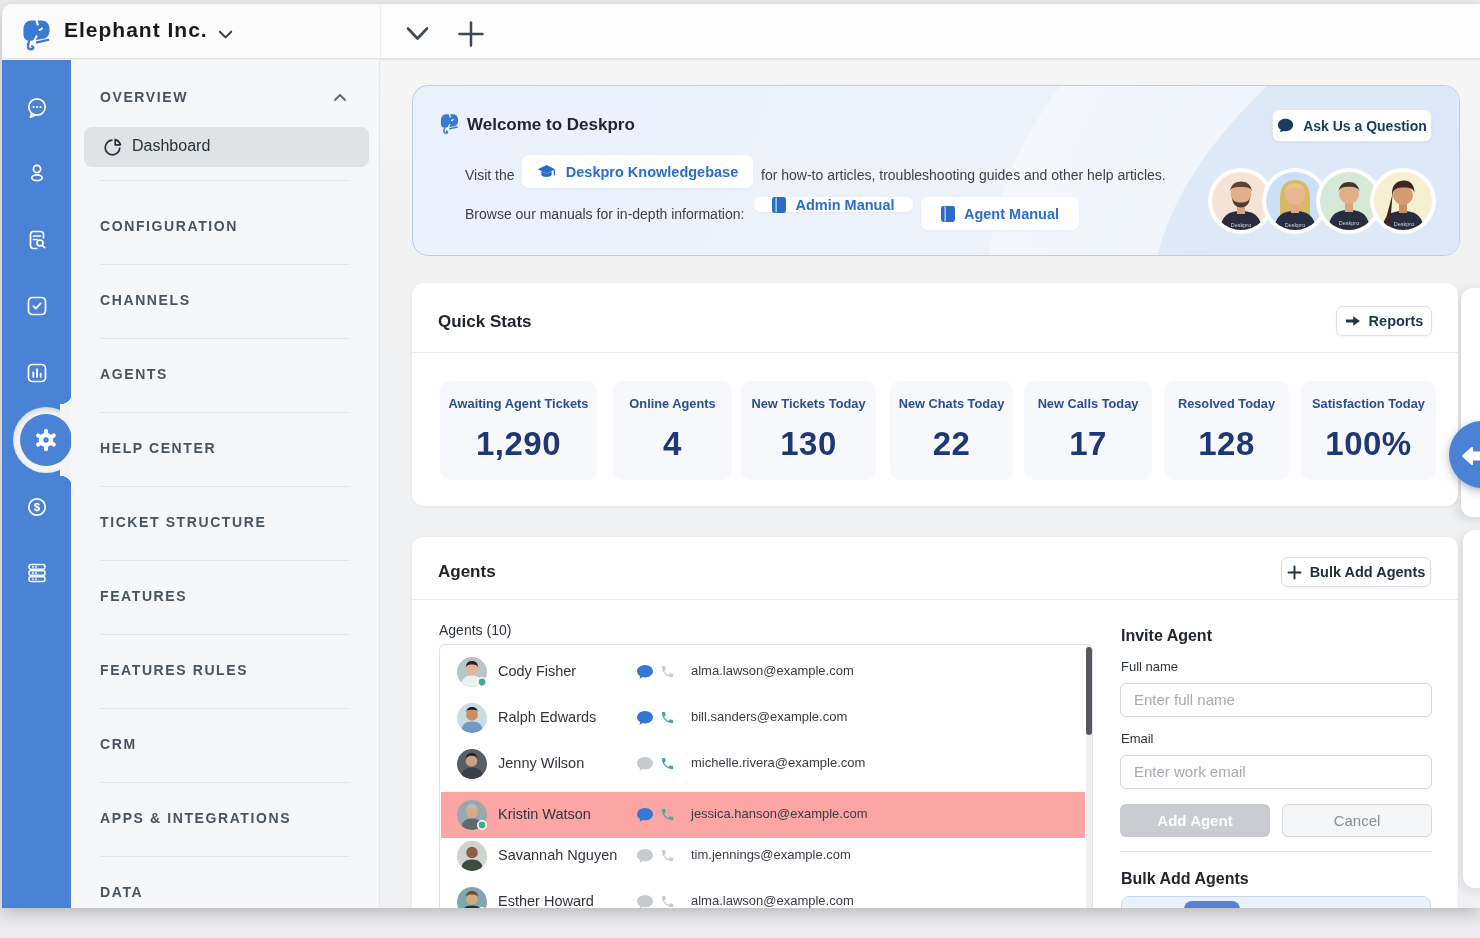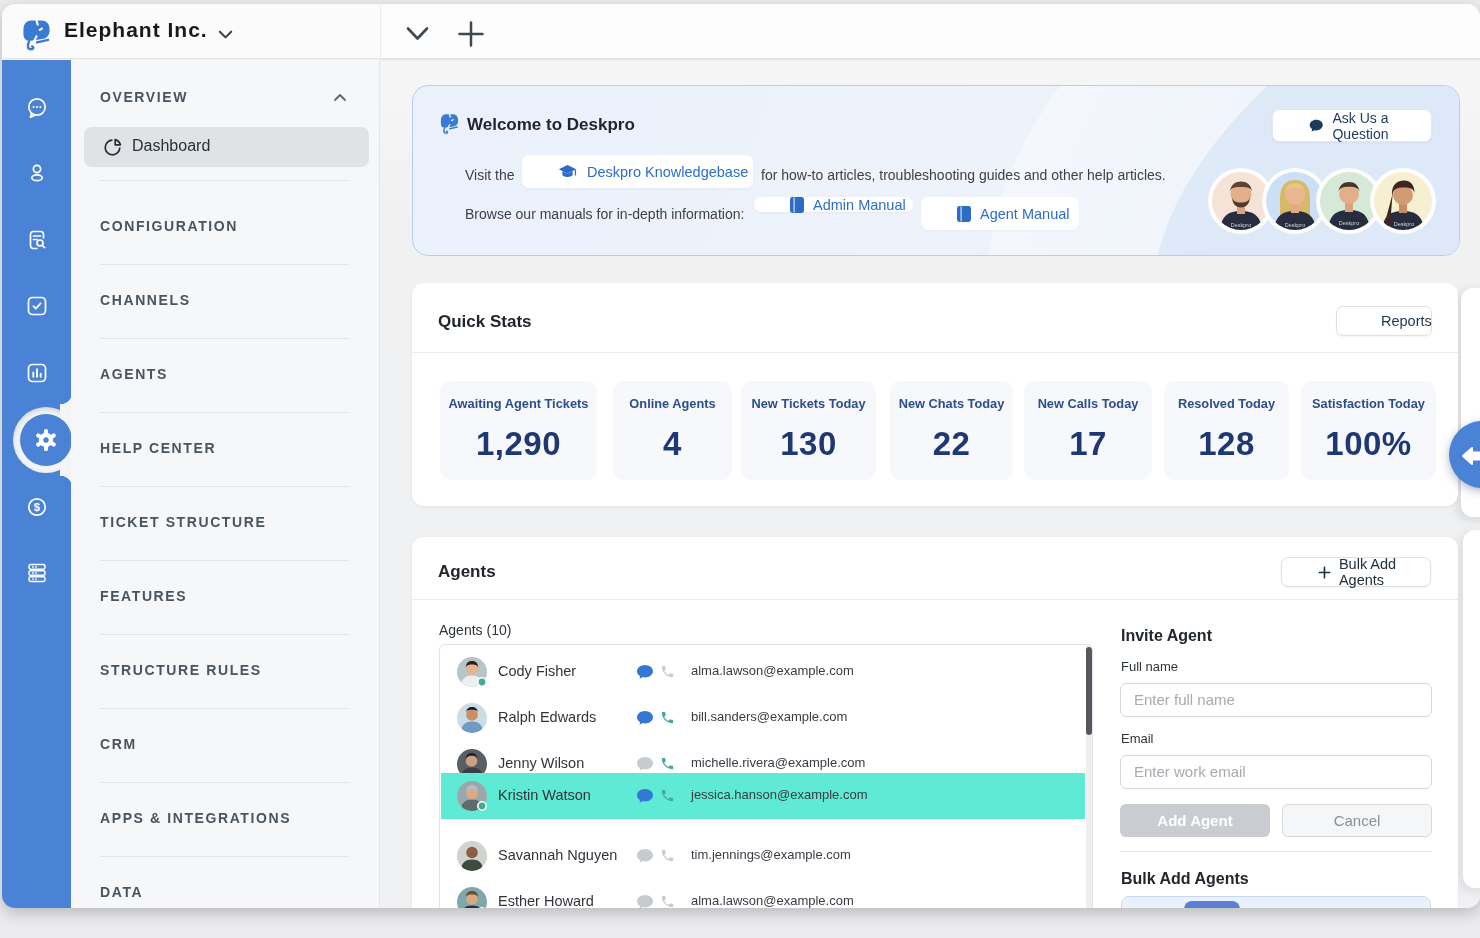--- a/index.html
+++ b/index.html
@@ -1,38 +1,38 @@
 <!DOCTYPE html>
 <html><head>
 <meta charset="utf-8">
 <style>
   * { margin:0; padding:0; box-sizing:border-box; }
   html,body { width:1480px; height:938px; overflow:hidden; }
   body { font-family:"Liberation Sans", sans-serif; background:#ececee; position:relative; }
   .abs { position:absolute; }
   
   #window { left:2px; top:4px; width:1478px; height:904px; background:#f1f2f3;
-            border-top-left-radius:10px; box-shadow:0 5px 16px rgba(0,0,0,0.22); overflow:hidden;border-radius:13px; }
+            border-top-left-radius:10px; box-shadow:0 5px 16px rgba(0,0,0,0.22); overflow:hidden; }
   #hdrleft { left:0; top:0; width:378px; height:55px; background:#fbfbfc; border-bottom:1px solid #e5e5e6; }
   #tabbar { left:378px; top:0; width:1100px; height:56px; background:#fdfdfe; border-bottom:2px solid #e3e3e4; border-left:1px solid #ececed; }
   #rail { left:0; top:56px; width:69px; height:848px; background:#4a82d6; }
   #sidebar { left:69px; top:56px; width:309px; height:848px; background:#f6f7f8; border-right:1px solid #e6e6e7; }
   #main { left:379px; top:58px; width:1099px; height:846px; background:linear-gradient(180deg,#f6f6f7 0%,#f1f1f2 18%,#f0f1f2 100%); }
   
   .brandname { left:62px; top:14px; font-size:21px; font-weight:700; color:#17191c; letter-spacing:1px; }
   
   .sect { left:29px; width:250px; font-size:14px; font-weight:700; color:#49545f; letter-spacing:1.6px; }
   .sdiv { left:29px; width:249px; height:1px; background:#e3e4e6; }
   #dashitem { left:13px; top:67px; width:285px; height:40px; background:#dfe3e6; border-radius:8px; }
   #dashitem span { position:absolute; left:48px; top:10px; font-size:16px; color:#272f38; }
   
   .card { background:#fff; border-radius:12px; box-shadow:0 1px 3px rgba(30,40,60,0.06); }
   .cardtitle { font-size:17px; font-weight:700; color:#20252c; }
   .btn { background:#fff; border:1px solid #dfe0e2; border-radius:7px; box-shadow:0 1px 2px rgba(30,40,60,0.05);
-         display:flex; align-items:center; font-weight:400;padding-left:36px; }
+         display:flex; align-items:center; justify-content:center; font-weight:700; }
   
   #banner { left:31px; top:23px; width:1048px; height:171px; border-radius:16px; border:1px solid #b7cdee;
             background:linear-gradient(115deg,#eaf1fa 0%,#eef3fb 55%,#dfe9f7 100%); overflow:hidden; }
   
   .tile { position:absolute; top:98px; height:99px; background:#f7f8fb; border-radius:10px; }
   .tile .lbl { position:absolute; width:100%; text-align:center; top:15px; font-size:12.8px; font-weight:700; color:#2c4d8e; }
   .tile .num { position:absolute; width:100%; text-align:center; top:44px; font-size:33px; font-weight:700; color:#1f3873; letter-spacing:.5px;}
   
   .arow { position:absolute; left:1px; width:644px; height:46px; }
   .arow .nm { position:absolute; left:57px; top:14px; font-size:14.5px; color:#31353b; }
@@ -143,21 +143,21 @@
     <div class="abs sect" style="top:232px;">CHANNELS</div>
     <div class="abs sdiv" style="top:278px;"></div>
     <div class="abs sect" style="top:306px;">AGENTS</div>
     <div class="abs sdiv" style="top:352px;"></div>
     <div class="abs sect" style="top:380px;">HELP CENTER</div>
     <div class="abs sdiv" style="top:426px;"></div>
     <div class="abs sect" style="top:454px;">TICKET STRUCTURE</div>
     <div class="abs sdiv" style="top:500px;"></div>
     <div class="abs sect" style="top:528px;">FEATURES</div>
     <div class="abs sdiv" style="top:574px;"></div>
-    <div class="abs sect" style="top:602px;">STRUCTURE RULES</div>
+    <div class="abs sect" style="top:602px;">FEATURES RULES</div>
     <div class="abs sdiv" style="top:648px;"></div>
     <div class="abs sect" style="top:676px;">CRM</div>
     <div class="abs sdiv" style="top:722px;"></div>
     <div class="abs sect" style="top:750px;">APPS &amp; INTEGRATIONS</div>
     <div class="abs sdiv" style="top:796px;"></div>
     <div class="abs sect" style="top:824px;">DATA</div>
   </div>
   <div id="main" class="abs">
 
     <div id="banner" class="abs">
@@ -373,21 +373,21 @@
           </svg>
           <div class="nm">Jenny Wilson</div>
           <svg class="abs" style="left:196px; top:16px;" width="16" height="14" viewBox="0 0 16 14">
               <path fill="#c7cbce" d="M8 0 C3.6 0 0 2.8 0 6.2 C0 8.2 1.2 10 3 11.1 L2.6 13.8 L5.8 12.1 C6.5 12.3 7.2 12.4 8 12.4 C12.4 12.4 16 9.6 16 6.2 S12.4 0 8 0 z"></path>
             </svg>
           <svg class="abs" style="left:219px; top:15px;" width="15" height="15" viewBox="0 0 24 24">
               <path fill="#47a89f" d="M6.6 10.8c1.5 2.9 3.8 5.2 6.6 6.6l2.2-2.2c.3-.3.7-.4 1-.2 1.1.4 2.3.6 3.6.6.6 0 1 .4 1 1V20c0 .6-.4 1-1 1C10.6 21 3 13.4 3 4c0-.6.4-1 1-1h3.5c.6 0 1 .4 1 1 0 1.3.2 2.5.6 3.6.1.3 0 .7-.2 1l-2.3 2.2z"></path>
             </svg>
           <div class="em">michelle.rivera@example.com</div>
         </div>
-        <div class="arow" style="top:128px; background:#5eead4;">
+        <div class="arow" style="top:147px; background:#fca5a5;">
           <svg class="abs" style="left:16px; top:8px;" width="30" height="30" viewBox="0 0 30 30">
             <clipPath id="a4">
                 <circle cx="15" cy="15" r="15"></circle>
               </clipPath>
             <g clip-path="url(#a4)">
                 <rect width="30" height="30" fill="#9aa8ad"></rect>
               <path fill="#60696e" d="M4 30 C4 21 9 18.5 15 18.5 C21 18.5 26 21 26 30 z"></path>
               <circle cx="15" cy="12.5" r="5.6" fill="#dba983"></circle>
               <path fill="#b9bcbe" d="M8.6 14 C8.6 6 12 4 15 4 C18 4 21.4 6 21.4 14 C21.4 9.2 19 8 15 8 C11 8 8.6 9.2 8.6 14 z"></path>
             </g>

